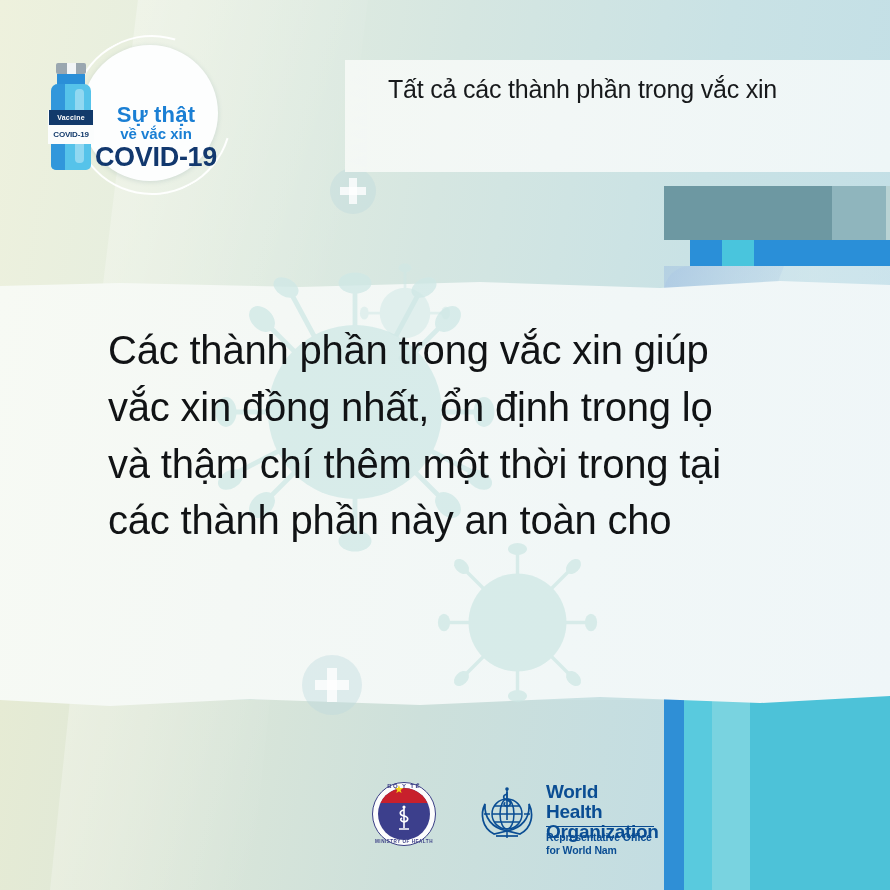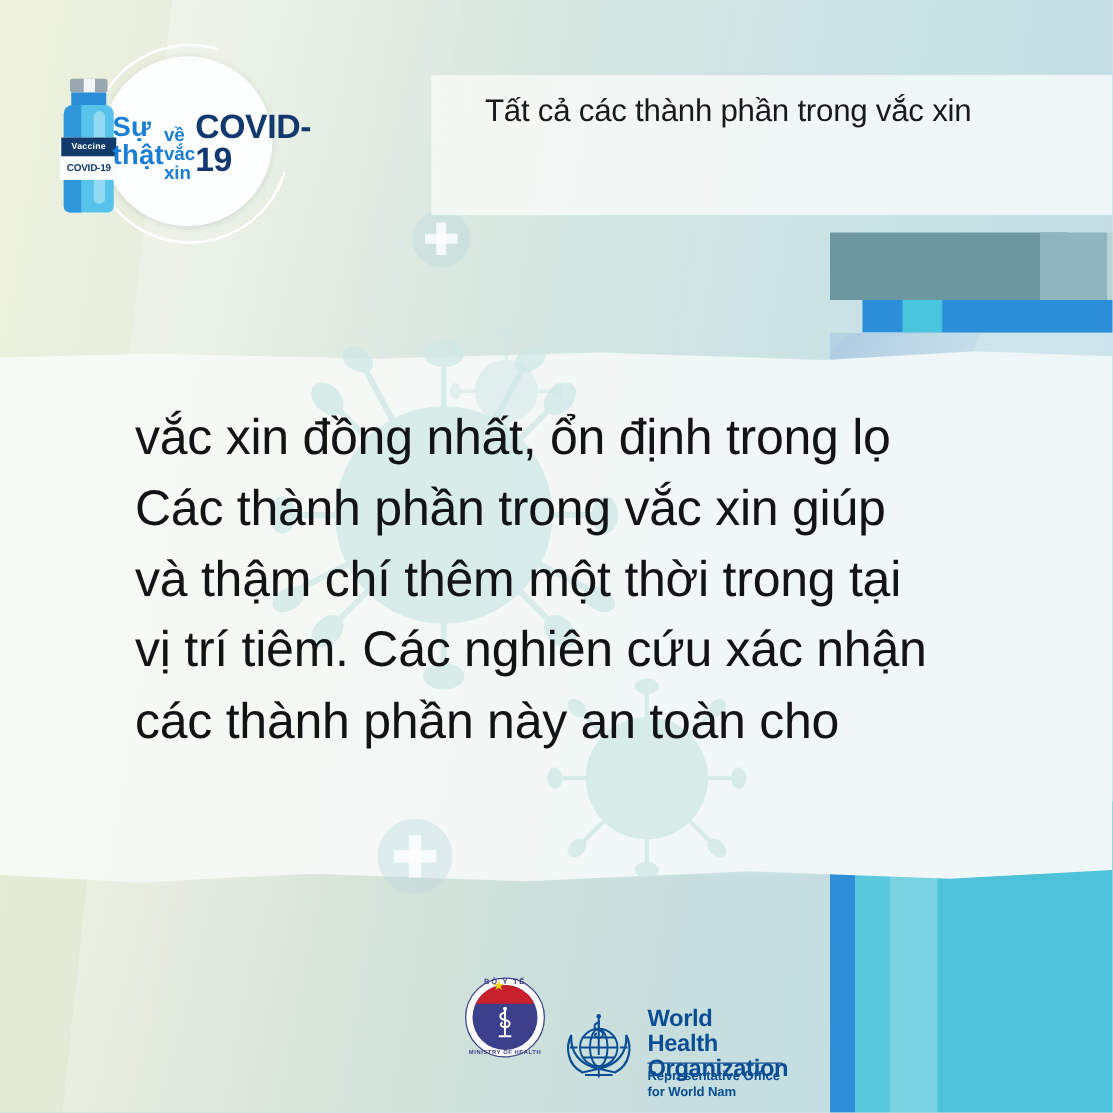--- a/index.html
+++ b/index.html
@@ -104,25 +104,25 @@
     position:absolute;left:52px;top:2px;width:156px;height:156px;border-radius:50%;
     border:2.5px solid rgba(255,255,255,.95);
     border-right-color:transparent;transform:rotate(-28deg);
   }
   .badge-circle{
     position:absolute;left:62px;top:12px;width:136px;height:136px;border-radius:50%;
     background:#fdfefe;box-shadow:0 1px 5px rgba(70,110,120,.18);
   }
   .badge-text{
     position:absolute;left:70px;top:22px;width:132px;height:116px;
-    display:flex;flex-direction:row;align-items:center;justify-content:flex-start;
+    display:flex;flex-direction:column;align-items:center;justify-content:flex-end;
     line-height:1;
   }
   .b-l1{font-size:22px;font-weight:bold;color:#1a7fd4;letter-spacing:.2px;}
-  .b-l2{font-size:15px;font-weight:bold;color:#1a7fd4;margin-top:20px;}
+  .b-l2{font-size:15px;font-weight:bold;color:#1a7fd4;margin-top:0;}
   .b-l3{font-size:27px;font-weight:bold;color:#12386e;margin-top:3px;letter-spacing:-.3px;}
 
   
   .mini-vial{position:absolute;left:28px;top:30px;width:46px;height:110px;}
   .mv-cap{position:absolute;left:8px;top:0;width:30px;height:11px;background:#9aa7b0;border-radius:2px;}
   .mv-cap i{position:absolute;left:11px;top:0;width:9px;height:11px;background:#f2f5f7;}
   .mv-neck{position:absolute;left:9px;top:11px;width:28px;height:13px;background:#2a8fd8;}
   .mv-body{position:absolute;left:3px;top:21px;width:40px;height:86px;background:#56c3ea;border-radius:7px 7px 5px 5px;}
   .mv-shade{position:absolute;left:3px;top:21px;width:14px;height:86px;background:#2a8fd8;border-radius:7px 0 0 5px;opacity:.85;}
   .mv-shine{position:absolute;left:27px;top:26px;width:9px;height:74px;background:rgba(255,255,255,.35);border-radius:4px;}
@@ -163,21 +163,21 @@
              background:#fdfdfd;border:1.4px solid #3b3f86;box-sizing:border-box;}
   .moh-inner{position:absolute;left:6px;top:6px;width:52px;height:52px;border-radius:50%;
              background:#3c3f8c;overflow:hidden;}
   .moh-red{position:absolute;left:0;top:0;width:52px;height:15px;background:#c8202c;}
   .moh-star{position:absolute;left:22px;top:2px;width:10px;height:10px;color:#f5d418;font-size:11px;line-height:10px;text-align:center;}
   .moh-top-txt{position:absolute;left:0;top:1px;width:64px;text-align:center;font-size:6px;
                font-weight:bold;color:#3b3f86;letter-spacing:1.4px;}
   .moh-bot-txt{position:absolute;left:0;bottom:2px;width:64px;text-align:center;font-size:4.6px;
                font-weight:bold;color:#3b3f86;letter-spacing:.5px;}
 
-  .who{position:absolute;left:448px;top:8px;width:180px;height:76px;margin-top:24px;}
+  .who{position:absolute;left:476px;top:8px;width:180px;height:76px;}
   .who-emblem{position:absolute;left:0;top:4px;width:62px;height:62px;}
   .who-name{position:absolute;left:70px;top:2px;width:112px;
             font-size:19px;font-weight:bold;color:#0a4d93;line-height:1.06;letter-spacing:-.3px;}
   .who-rule{position:absolute;left:70px;top:46px;width:108px;height:1.4px;background:#0a4d93;}
   .who-sub{position:absolute;left:70px;top:51px;width:120px;
            font-size:10.5px;font-weight:bold;color:#0a4d93;line-height:1.22;letter-spacing:-.1px;}
 </style>
 </head>
 <body>
 
@@ -320,24 +320,23 @@
     </div>
   </div>
 
   <div class="banner"></div>
   <div class="banner-torn"></div>
   <div class="banner-text">
     <div>Tất cả các thành phần trong vắc xin</div>
   </div>
 
   <div class="body-copy">
+    <div>Các thành phần trong vắc xin giúp</div>
     <div>vắc xin đồng nhất, ổn định trong lọ</div>
-    <div>Các thành phần trong vắc xin giúp</div>
     <div>và thậm chí thêm một thời trong tại</div>
-    <div>vị trí tiêm. Các nghiên cứu xác nhận</div>
     <div>các thành phần này an toàn cho</div>
   </div>
 
   <div class="footer">
 
     <div class="moh">
       <div class="moh-outer"></div>
       <div class="moh-inner">
         <div class="moh-red"></div>
         <svg width="52" height="52" viewBox="0 0 52 52" style="position:absolute;left:0;top:0;">

